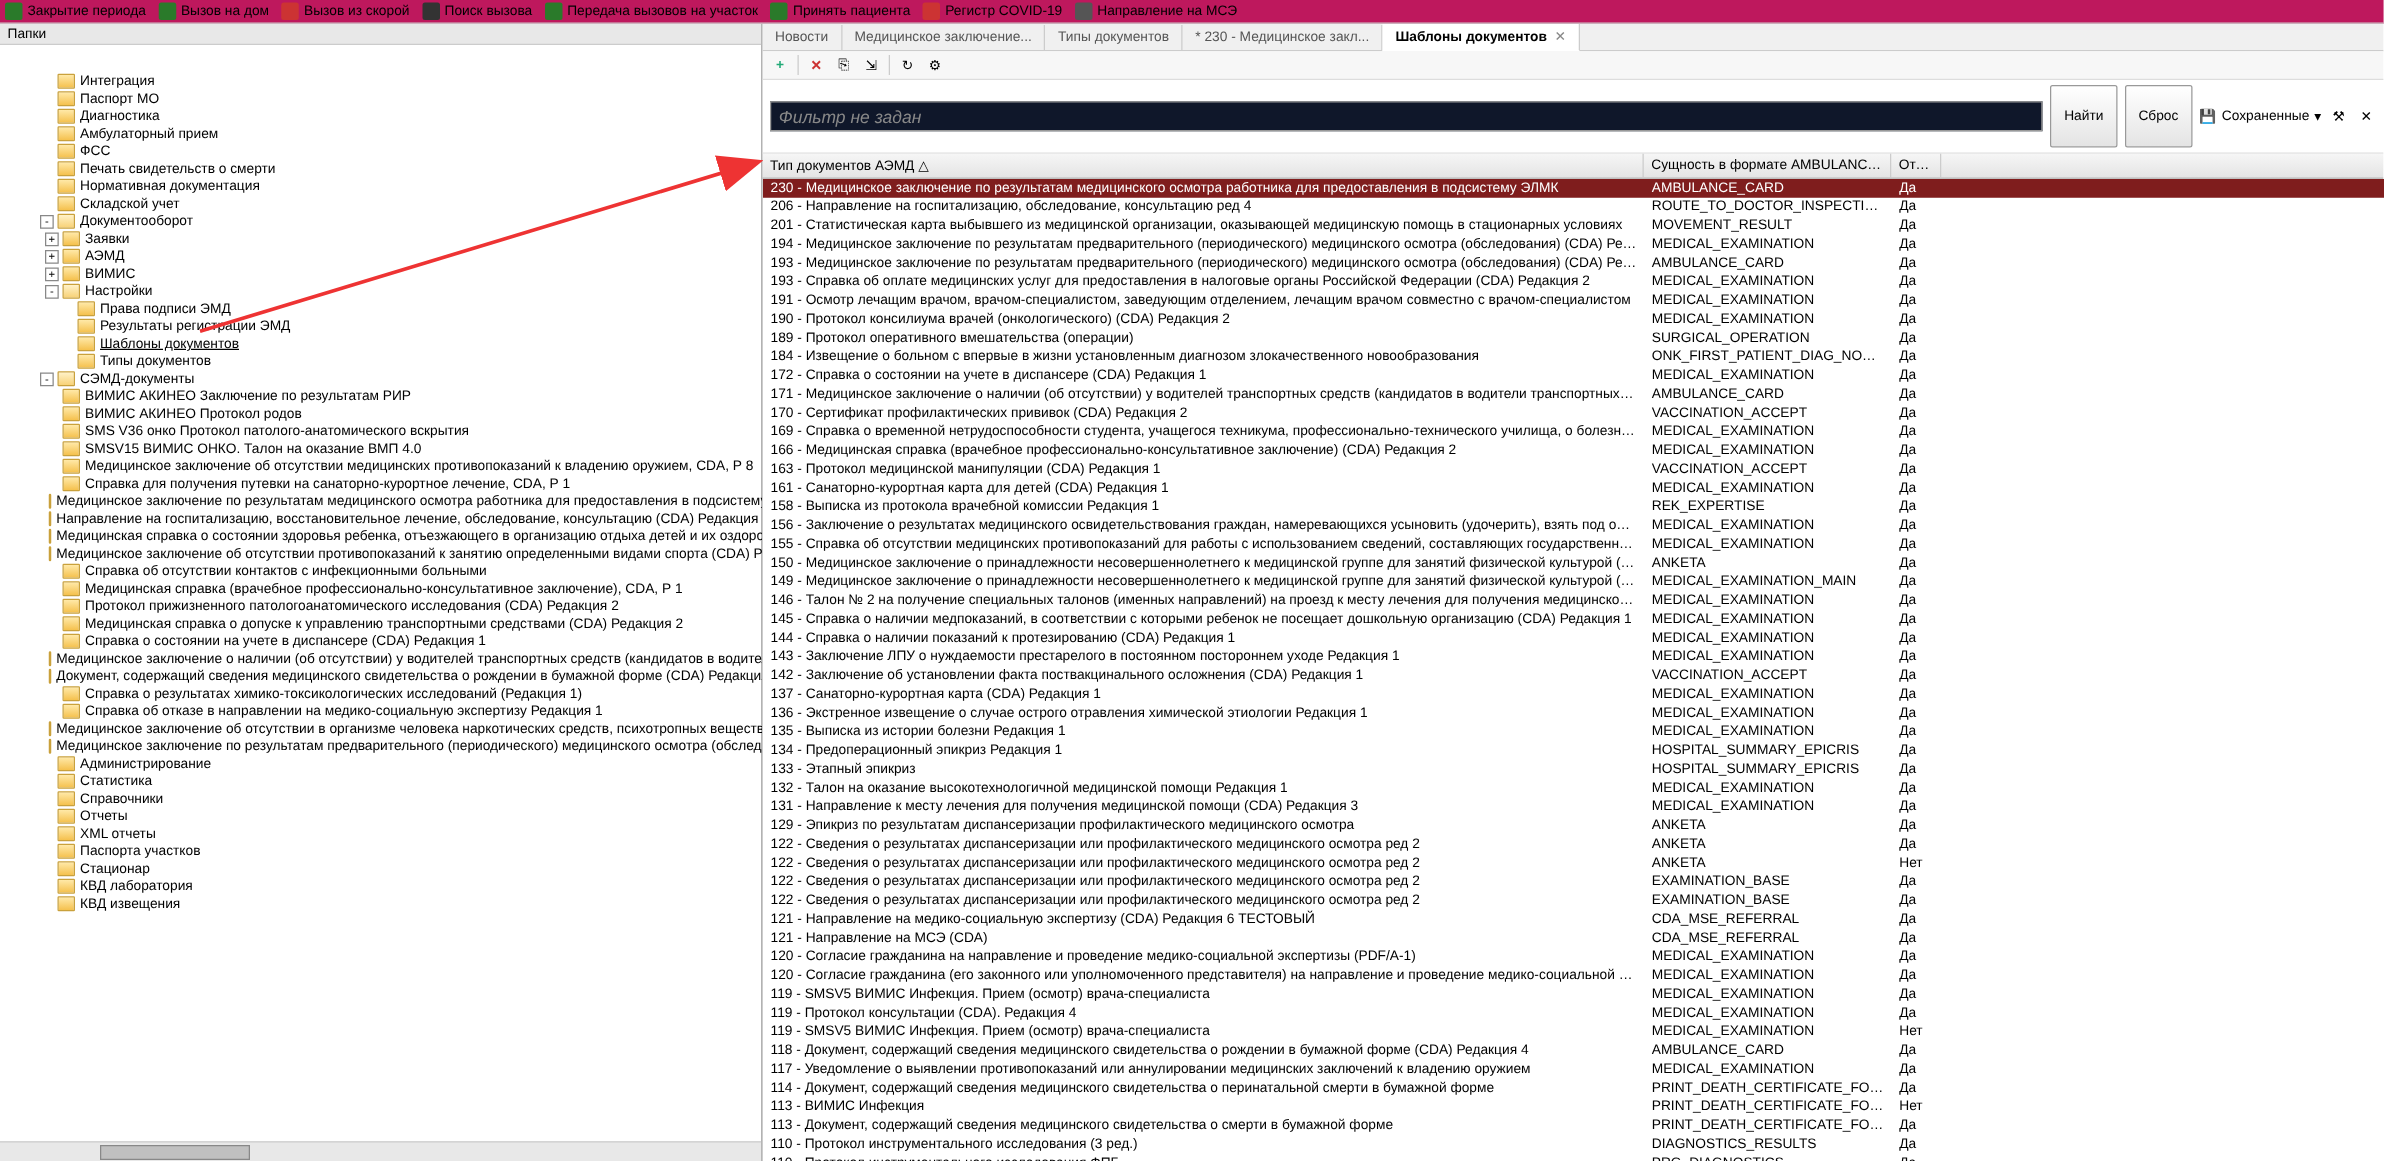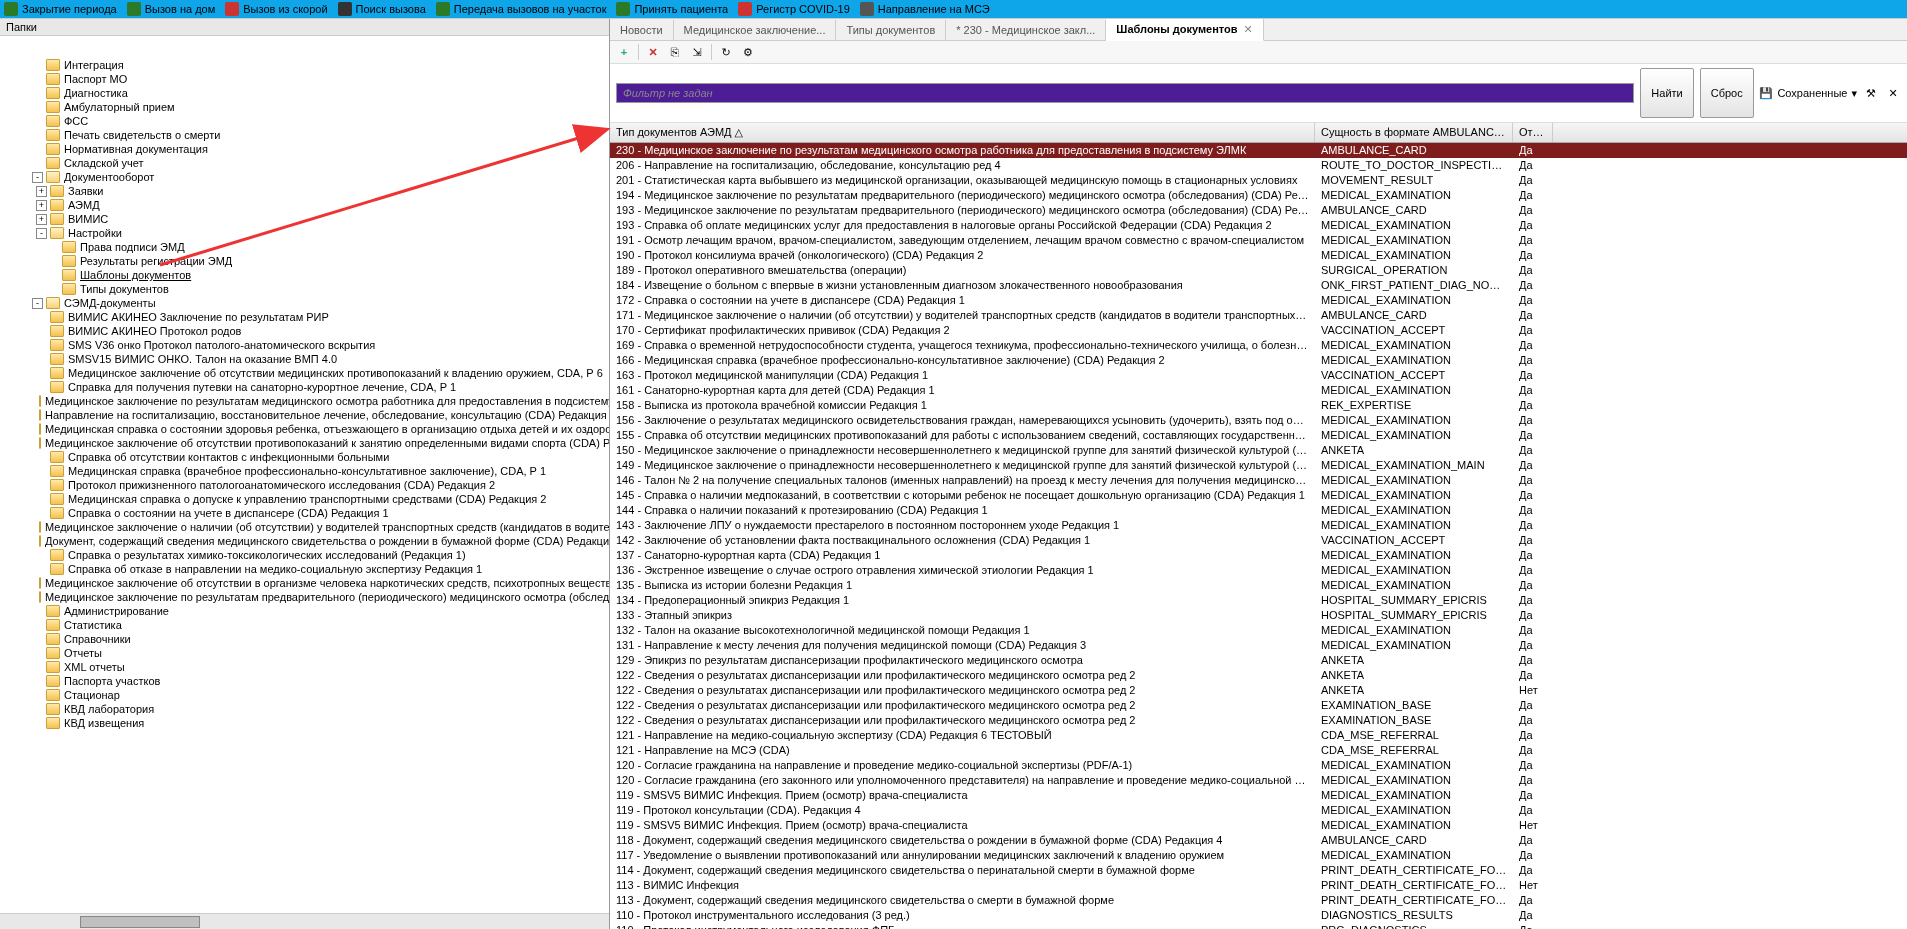--- a/index.html
+++ b/index.html
@@ -1,20 +1,20 @@
 <!DOCTYPE html>
 <html><head>
 <meta charset="utf-8">
 <style>
 * { box-sizing: border-box; margin: 0; padding: 0; }
 body { font-family: Tahoma, Arial, sans-serif; font-size: 11px; color: #000; background: #fff; overflow: hidden; }
 .app { display: flex; flex-direction: column; height: 100vh; }
 
 
-.toolbar { display: flex; align-items: center; padding: 2px 4px; background: #0ea5e9; border-bottom: 1px solid #ccc; gap: 10px; flex-wrap: wrap; }
+.toolbar { display: flex; align-items: center; padding: 2px 4px; background: #be185d; border-bottom: 1px solid #ccc; gap: 10px; flex-wrap: wrap; }
 .tool-item { display: flex; align-items: center; gap: 4px; cursor: pointer; }
 .tool-icon { width: 14px; height: 14px; display: inline-block; }
 
 .main { display: flex; flex: 1; overflow: hidden; }
 
 
 .left { width: 610px; border-right: 1px solid #999; display: flex; flex-direction: column; background: #fff; overflow: hidden; gap: 20px; }
 .panel-header { background: #e8e8e8; padding: 2px 6px; font-size: 11px; border-bottom: 1px solid #ccc; }
 .tree { flex: 1; overflow: auto; padding: 2px 0; }
 .tree-node { display: flex; align-items: center; padding: 1px 4px; white-space: nowrap; cursor: pointer; }
@@ -25,30 +25,30 @@
 .indent-1 { padding-left: 32px; }
 .indent-2 { padding-left: 36px; }
 .indent-3 { padding-left: 48px; }
 .tree-label.selected { text-decoration: underline; color: #000; }
 .left-scroll { height: 16px; background: #e8e8e8; border-top: 1px solid #ccc; position: relative; }
 .left-scroll-thumb { position: absolute; left: 80px; top: 2px; width: 120px; height: 12px; background: #c0c0c0; border: 1px solid #888; }
 
 
 .right { flex: 1; display: flex; flex-direction: column; overflow: hidden; }
 .tabs { display: flex; align-items: center; background: #f0f0f0; border-bottom: 1px solid #ccc; font-size: 11px; }
-.tab { padding: 4px 10px; border-right: 1px solid #ccc; color: #555; cursor: pointer; display: flex; align-items: flex-start; gap: 6px; }
+.tab { padding: 4px 10px; border-right: 1px solid #ccc; color: #555; cursor: pointer; display: flex; align-items: center; gap: 6px; }
 .tab.active { background: #fff; color: #000; font-weight: bold; border-bottom: 1px solid #fff; margin-bottom: -1px; }
 .tab .x { font-weight: normal; color: #888; }
 
 .grid-toolbar { display: flex; align-items: center; gap: 6px; padding: 3px 6px; background: #f7f7f7; border-bottom: 1px solid #ddd; }
 .gbtn { width: 16px; height: 16px; display: inline-flex; align-items: center; justify-content: center; cursor: pointer; }
 .sep { width: 1px; height: 16px; background: #ccc; }
 
 .filter-row { display: flex; align-items: center; gap: 6px; padding: 4px 6px; background: #fff; border-bottom: 1px solid #ddd; }
-.filter-box { flex: 1; border: 1px solid #999; padding: 3px 6px; color: #888; font-style: italic; font-size: 11px; background: #4c1d95; }
+.filter-box { flex: 1; border: 1px solid #999; padding: 3px 6px; color: #888; font-style: italic; font-size: 14px; background: #0f172a; }
 .fbtn { border: 1px solid #999; background: linear-gradient(#fff,#e4e4e4); padding: 18px 10px; font-size: 11px; cursor: pointer; border-radius: 2px; }
 .saved { display: flex; align-items: center; gap: 4px; }
 
 .grid-head { display: flex; background: linear-gradient(#f6f6f6,#e4e4e4); border-bottom: 1px solid #aaa; font-size: 11px; }
 .gh { padding: 3px 6px; border-right: 1px solid #ccc; white-space: nowrap; overflow: hidden; text-overflow: ellipsis; }
 .c1 { flex: 0 0 705px; }
 .c2 { flex: 0 0 198px; }
 .c3 { flex: 0 0 40px; text-align: left; }
 
 .grid-body { flex: 1; overflow: auto; position: relative; }
@@ -207,21 +207,21 @@
             <span class="tree-label">SMS V36 онко Протокол патолого-анатомического вскрытия</span>
           </div>
           <div class="tree-node indent-2">
             <span class="exp none"></span>
             <span class="folder"></span>
             <span class="tree-label">SMSV15 ВИМИС ОНКО. Талон на оказание ВМП 4.0</span>
           </div>
           <div class="tree-node indent-2">
             <span class="exp none"></span>
             <span class="folder"></span>
-            <span class="tree-label">Медицинское заключение об отсутствии медицинских противопоказаний к владению оружием, CDA, Р 6</span>
+            <span class="tree-label">Медицинское заключение об отсутствии медицинских противопоказаний к владению оружием, CDA, Р 8</span>
           </div>
           <div class="tree-node indent-2">
             <span class="exp none"></span>
             <span class="folder"></span>
             <span class="tree-label">Справка для получения путевки на санаторно-курортное лечение, CDA, Р 1</span>
           </div>
           <div class="tree-node indent-2">
             <span class="exp none"></span>
             <span class="folder"></span>
             <span class="tree-label">Медицинское заключение по результатам медицинского осмотра работника для предоставления в подсистему ЭЛМК</span>

